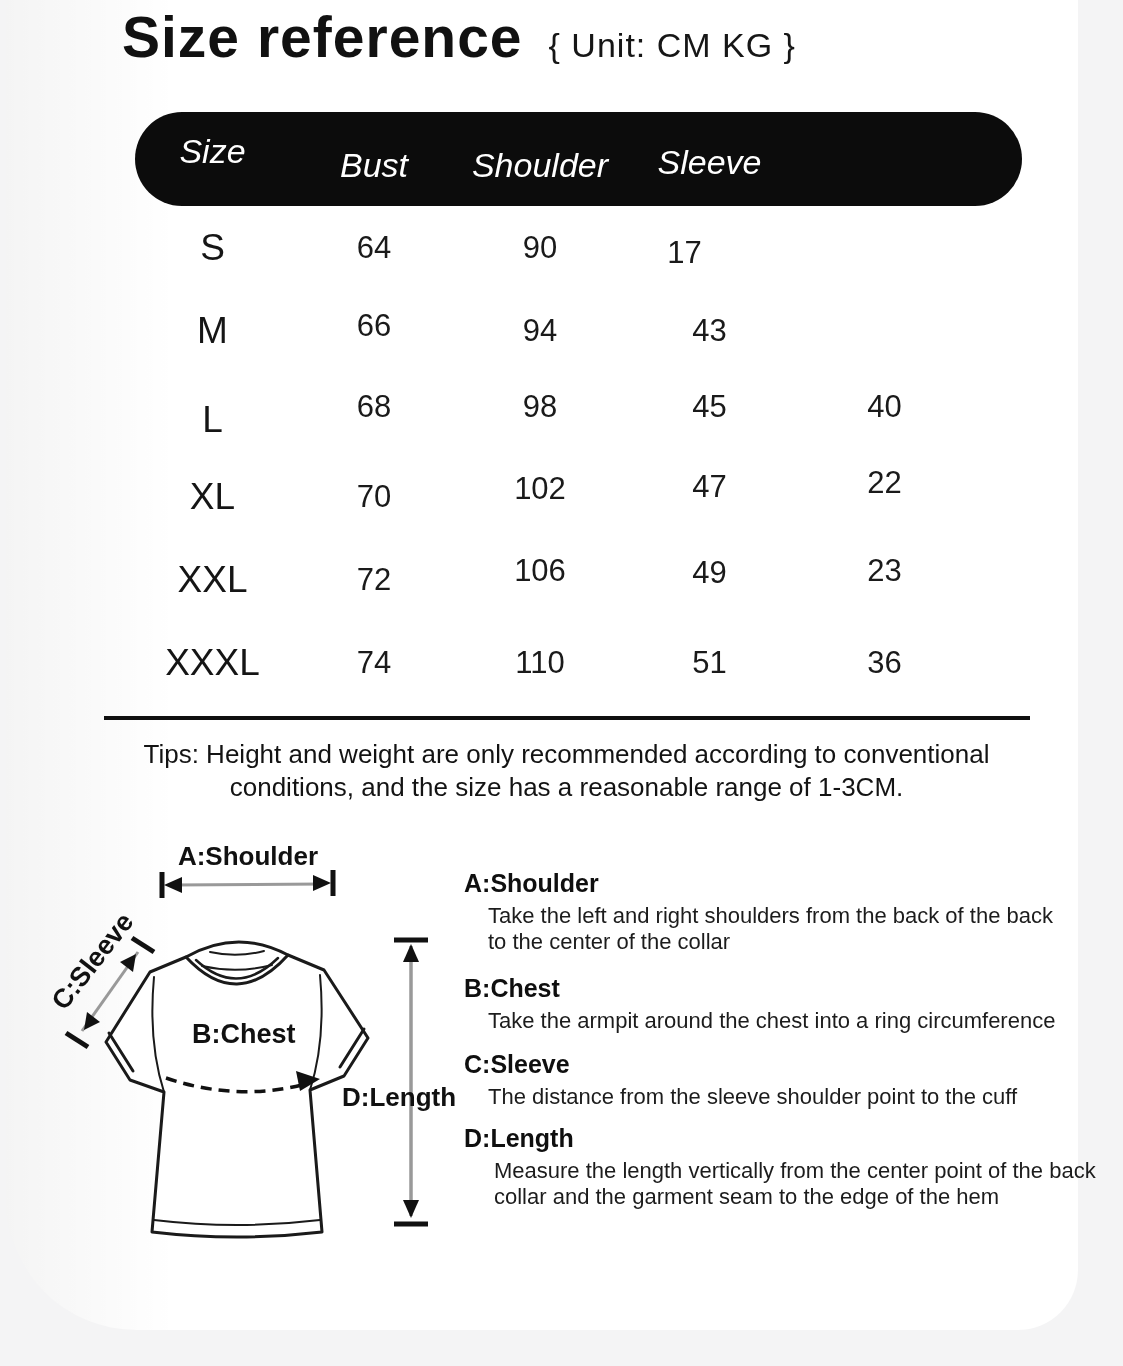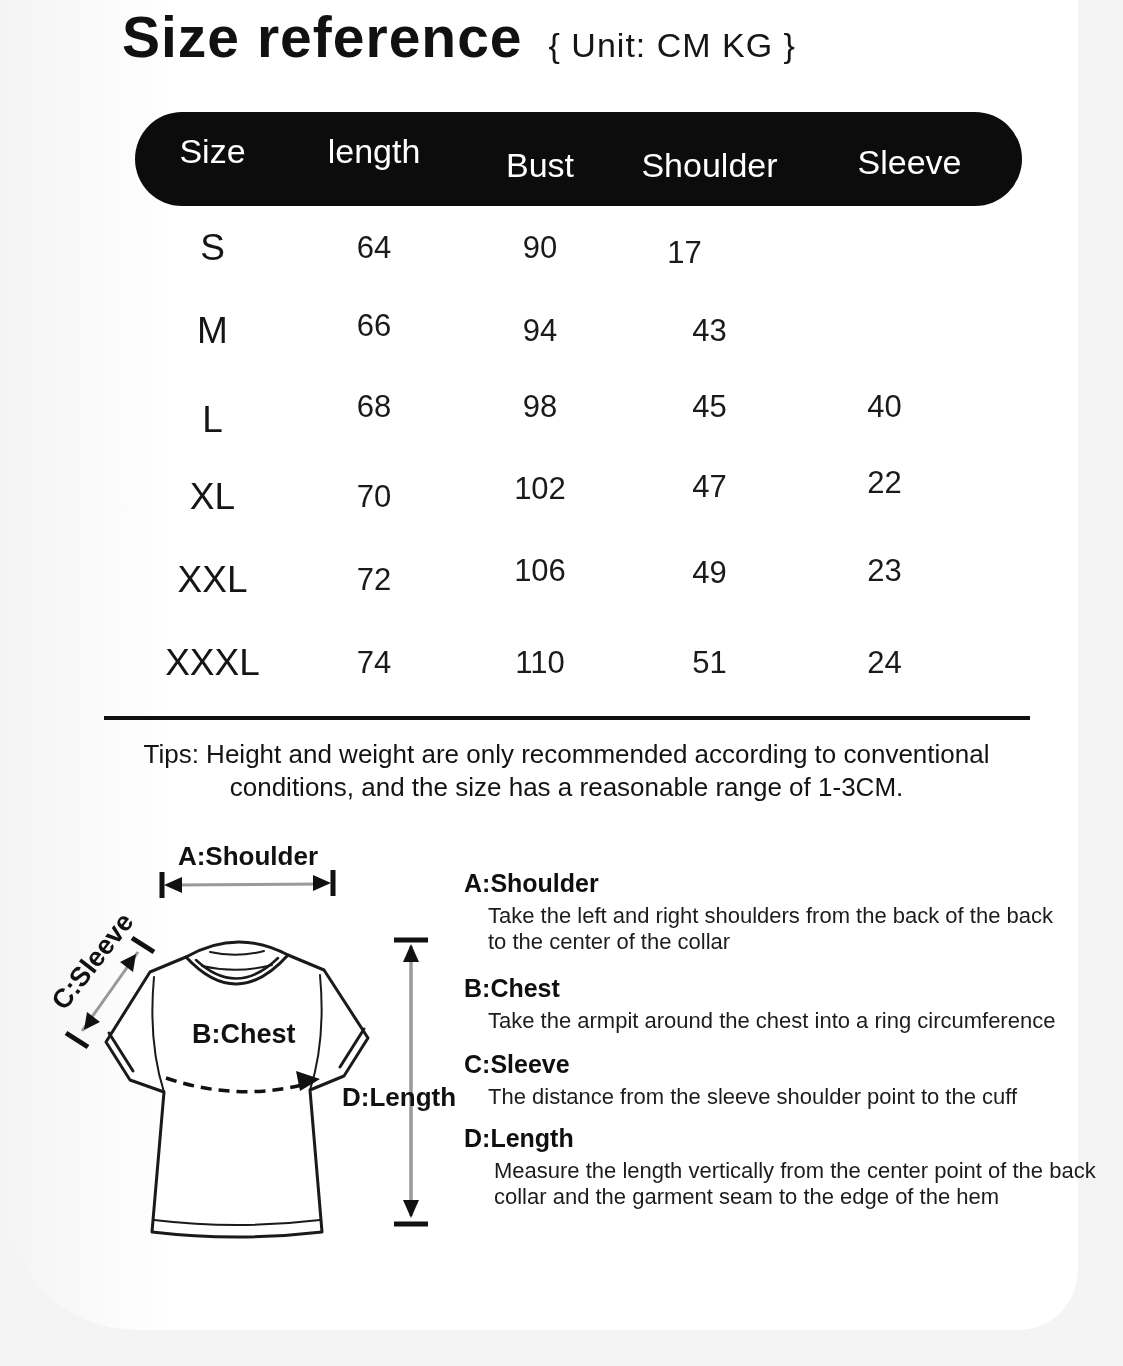--- a/index.html
+++ b/index.html
@@ -28,21 +28,21 @@
   }
   .title{font-size:57px;font-weight:bold;letter-spacing:1px;color:#111;}
   .unit{font-size:34px;font-weight:400;margin-left:26px;color:#161616;letter-spacing:1px;}
   
   .thead{
     position:absolute;left:135px;top:112px;width:887px;height:94px;
     background:#0c0c0c;border-radius:47px;
     display:grid;grid-template-columns:155px 168px 164px 175px 225px;
     align-items:center;color:#fff;font-size:34px;
   }
-  .thead span{text-align:center;}
+  .thead span{text-align:center;font-style:italic;}
   .h0,.h1{transform:translateY(-8px);}
   .h2,.h3{transform:translateY(6px);}
   .h4{transform:translateY(3px);}
   .tbody{position:absolute;left:135px;top:206px;width:887px;}
   .trow{
     height:83px;
     display:grid;grid-template-columns:155px 168px 164px 175px 225px;
     align-items:center;
   }
   .cell{text-align:center;font-size:31px;color:#1a1a1a;}
@@ -90,21 +90,20 @@
 <div class="page">
   <div class="card"></div>
 
   <div class="title-row">
     <span class="title">Size reference</span>
     <span class="unit">{ Unit: CM KG }</span>
   </div>
 
   <div class="thead">
     <span class="h0">Size</span>
-    <span class="h1">length</span>
     <span class="h2">Bust</span>
     <span class="h3">Shoulder</span>
     <span class="h4">Sleeve</span>
   </div>
 
   <div class="tbody">
     <div class="trow">
       <span class="cell c0">S</span>
       <span class="cell c1">64</span>
       <span class="cell c2">90</span>
@@ -135,21 +134,21 @@
       <span class="cell c1">72</span>
       <span class="cell c2">106</span>
       <span class="cell c3">49</span>
       <span class="cell c4">23</span>
     </div>
     <div class="trow">
       <span class="cell c0">XXXL</span>
       <span class="cell c1">74</span>
       <span class="cell c2">110</span>
       <span class="cell c3">51</span>
-      <span class="cell c4">24</span>
+      <span class="cell c4">36</span>
     </div>
   </div>
 
   <div class="divider"></div>
 
   <div class="tips">
     <div>Tips: Height and weight are only recommended according to conventional</div>
     <div>conditions, and the size has a reasonable range of 1-3CM.</div>
   </div>
 

